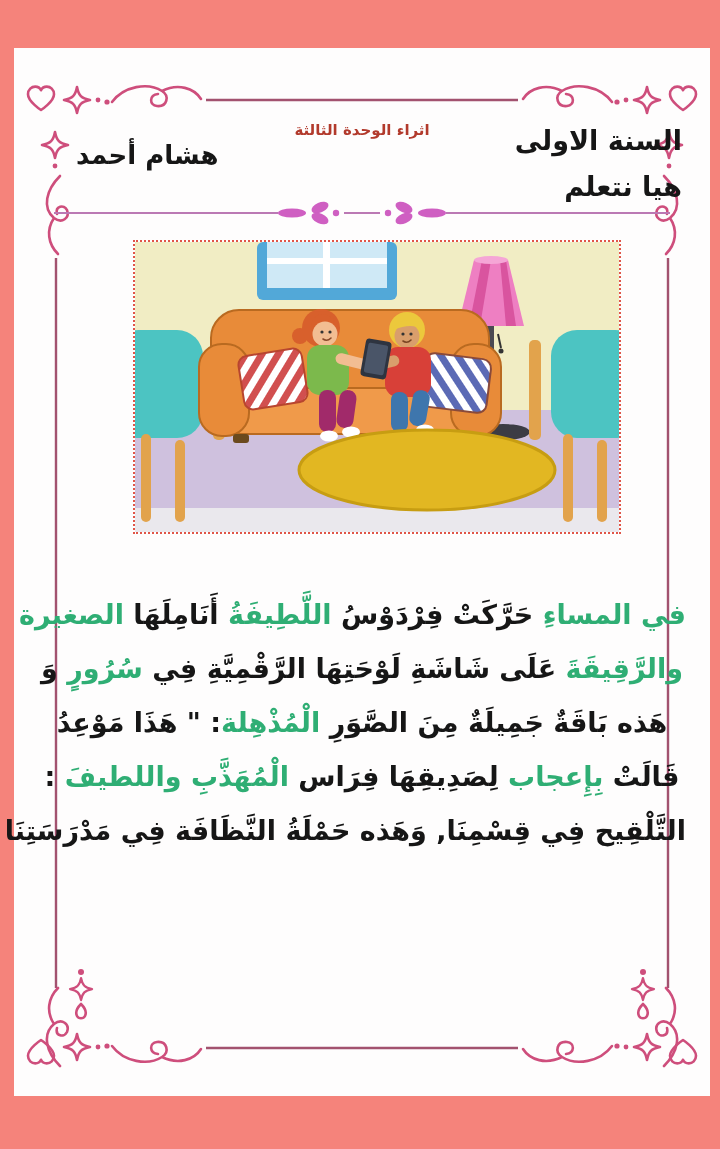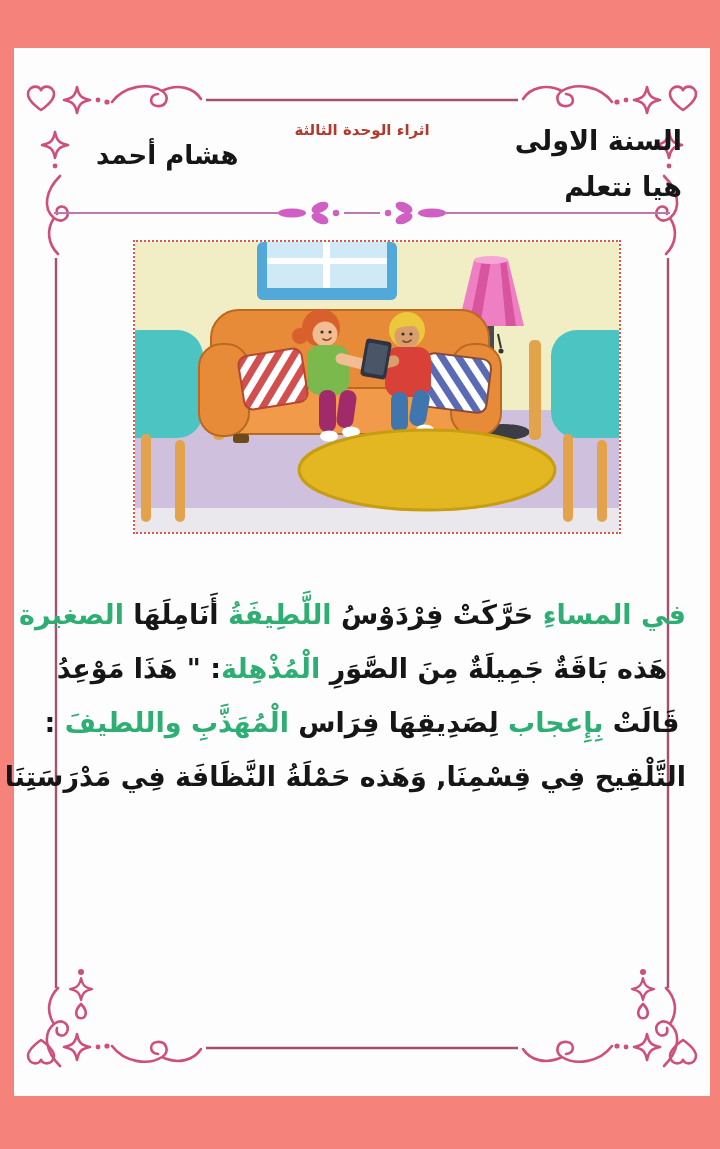--- a/index.html
+++ b/index.html
@@ -22,21 +22,21 @@
   .hdr-course{
     position:absolute;top:70px;right:28px;
     font-weight:bold;font-size:27px;color:var(--text-black);line-height:46px;direction:rtl;
   }
   .hdr-title{
     position:absolute;top:73px;left:50%;transform:translateX(-50%);
     color:var(--title-red);font-weight:bold;font-size:15px;white-space:nowrap;direction:rtl;
   }
   .hdr-author{
     position:absolute;top:92px;left:62px;
-    font-weight:bold;font-size:26px;color:var(--text-black);white-space:nowrap;direction:rtl;margin-left:20px;
+    font-weight:bold;font-size:26px;color:var(--text-black);white-space:nowrap;direction:rtl;
   }
   .divider{position:absolute;left:38px;top:148px;width:620px;height:34px;}
 
   .photo{
     position:absolute;left:119px;top:192px;width:484px;height:290px;
     border:2px dotted var(--photo-border);background:#ffffff;box-sizing:content-box;
   }
   .photo svg{display:block;}
 
   .story{
@@ -238,18 +238,19 @@
         <rect x="228" y="98" width="26" height="38" rx="4" style="fill:var(--tablet-dark)"></rect>
         <rect x="231" y="102" width="20" height="30" rx="2" style="fill:#4a5568"></rect>
       </g>
 
       <ellipse cx="292" cy="228" rx="128" ry="40" style="fill:var(--rug-yellow);stroke:var(--rug-edge);stroke-width:3"></ellipse>
     </svg>
   </div>
 
   <div class="story">
       <div class="story-line" dir="rtl"><span class="seg-g">في المساءِ </span><span class="seg-b">حَرَّكَتْ فِرْدَوْسُ </span><span class="seg-g">اللَّطِيفَةُ </span><span class="seg-b">أَنَامِلَهَا </span><span class="seg-g">الصغيرة</span></div>
+      <div class="story-line" dir="rtl"><span class="seg-g">والرَّقِيقَةَ </span><span class="seg-b">عَلَى شَاشَةِ لَوْحَتِهَا الرَّقْمِيَّةِ فِي </span><span class="seg-g">سُرُورٍ </span><span class="seg-b">وَ</span></div>
       <div class="story-line" dir="rtl"><span class="seg-b">هَذه بَاقَةٌ جَمِيلَةٌ مِنَ الصَّوَرِ </span><span class="seg-g">الْمُذْهِلة</span><span class="seg-b">: " هَذَا مَوْعِدُ</span></div>
       <div class="story-line" dir="rtl"><span class="seg-b">قَالَتْ </span><span class="seg-g">بِإِعجاب </span><span class="seg-b">لِصَدِيقِهَا فِرَاس </span><span class="seg-g">الْمُهَذَّبِ واللطيفَ </span><span class="seg-b">:</span></div>
       <div class="story-line" dir="rtl"><span class="seg-b">التَّلْقِيح فِي قِسْمِنَا, وَهَذه حَمْلَةُ النَّظَافَة فِي مَدْرَسَتِنَا</span></div>
     </div>
 
 </div>
 
 </body></html>

